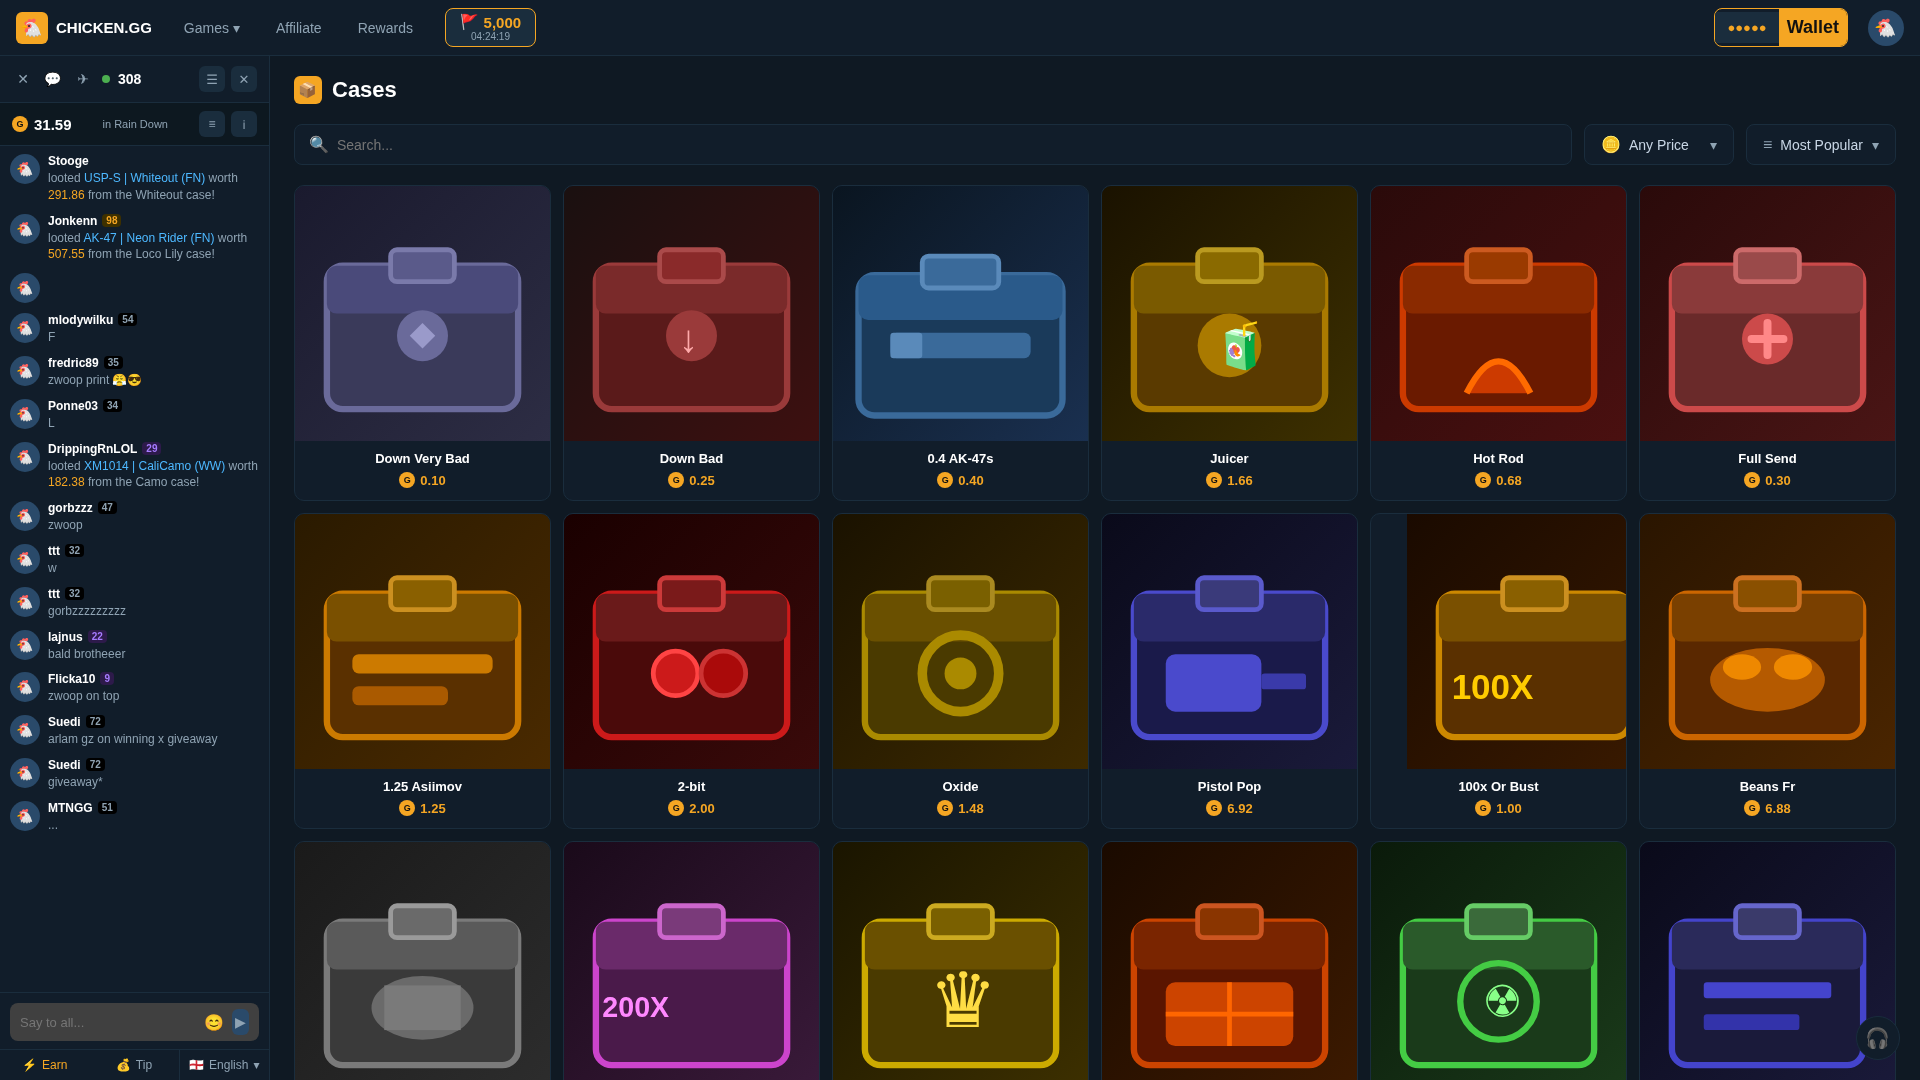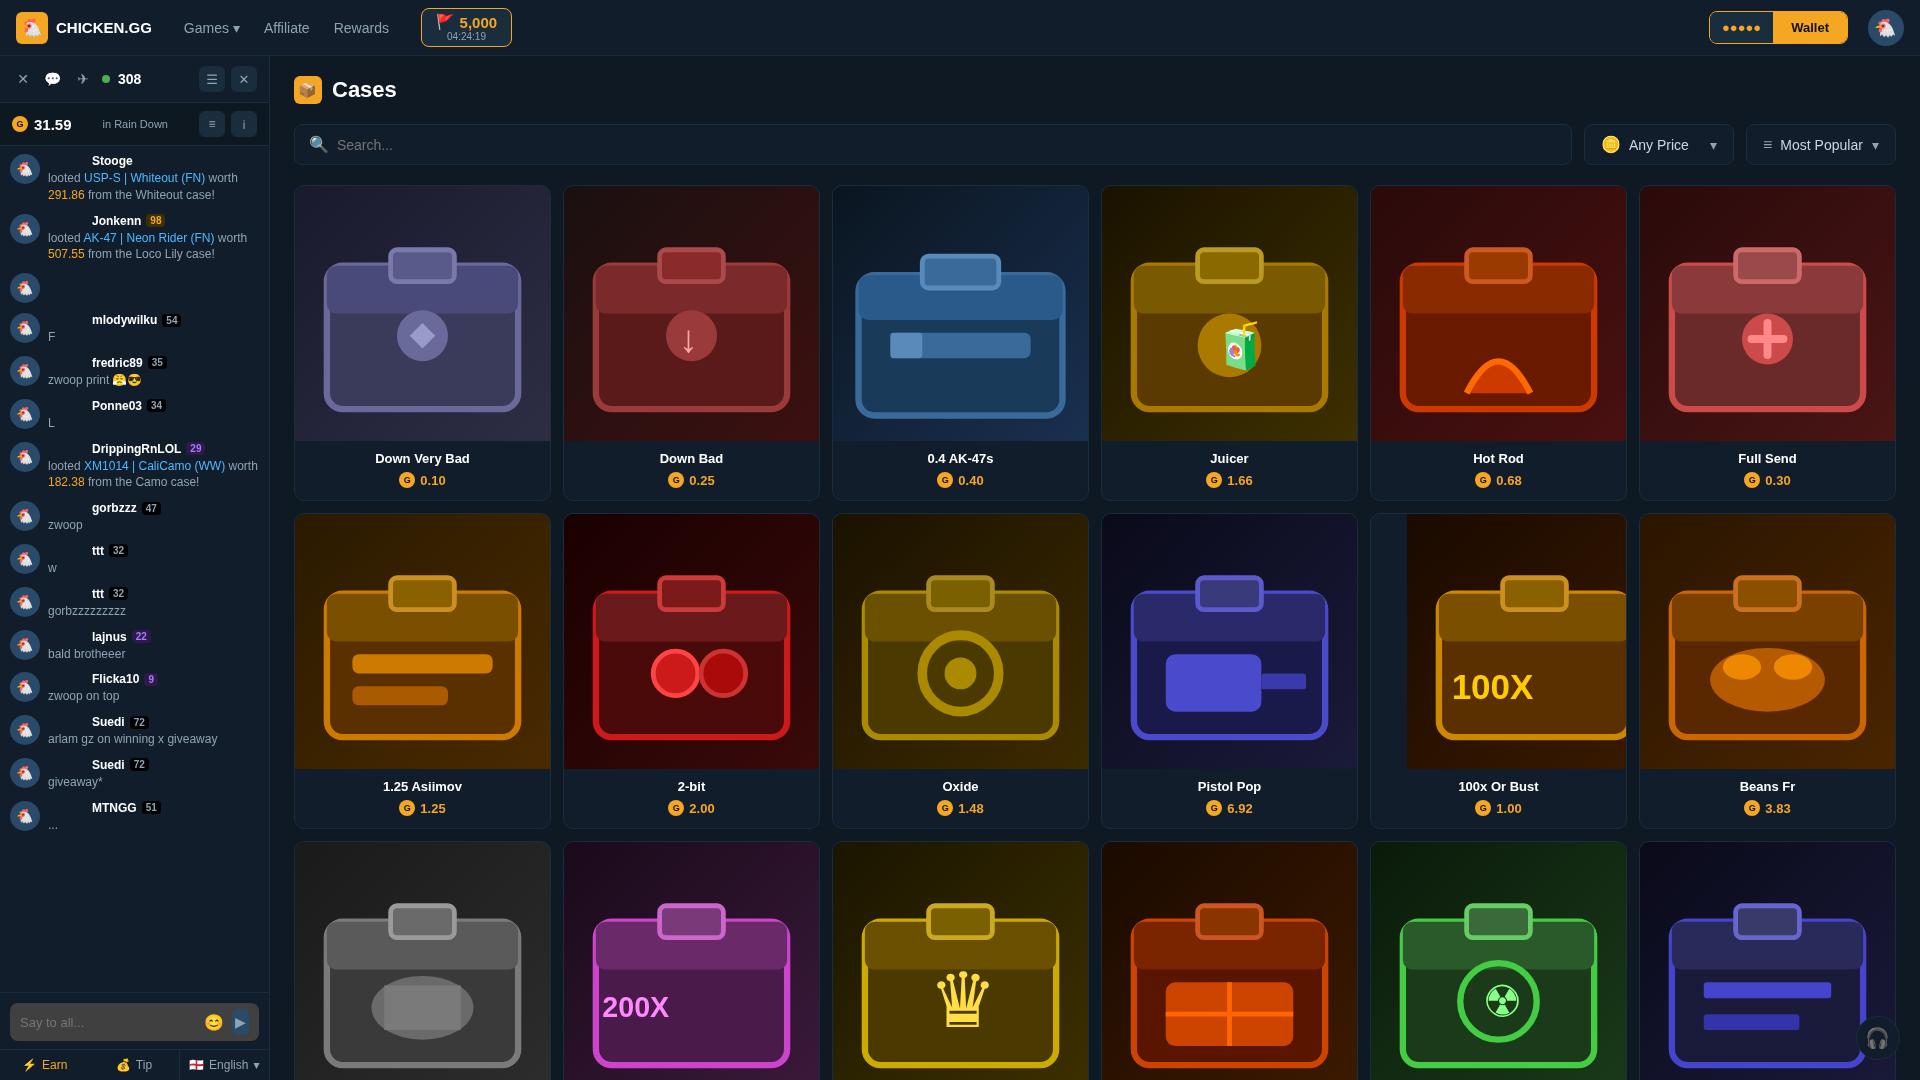--- a/index.html
+++ b/index.html
@@ -40,21 +40,21 @@
       background: #f5a623;
       border-radius: 6px;
       display: flex;
       align-items: center;
       justify-content: center;
       font-size: 18px;
     }
     .nav-items {
       display: flex;
       align-items: center;
-      gap: 0;
+      gap: 12px;
     }
     .nav-item {
       color: #8fa3b3;
       padding: 6px 12px;
       border-radius: 6px;
       cursor: pointer;
       font-size: 14px;
       display: flex;
       align-items: center;
       gap: 4px;
@@ -75,24 +75,24 @@
     .coins-badge .timer {
       font-size: 10px;
       color: #8fa3b3;
       font-weight: 400;
     }
     .wallet-btn {
       background: #f5a623;
       color: #111;
       border: none;
       border-radius: 8px;
-      padding: 8px 18px;
+      padding: 8px 8px;
       font-weight: 700;
       cursor: pointer;
-      font-size: 13px;
+      font-size: 18px;
     }
     .header-avatar {
       width: 36px;
       height: 36px;
       border-radius: 50%;
       background: #2a4a6a;
       display: flex;
       align-items: center;
       justify-content: center;
       font-size: 18px;
@@ -259,24 +259,23 @@
       background: #2a4a6a;
       flex-shrink: 0;
       display: flex;
       align-items: center;
       justify-content: center;
       font-size: 14px;
     }
     .chat-msg-content { flex: 1; }
     .chat-msg-header {
       display: flex;
-      align-items: center;
+      align-items: flex-start;
       gap: 5px;
       margin-bottom: 2px;
-      margin-left: 44px;
     }
     .chat-username {
       font-weight: 700;
       color: #fff;
       font-size: 12px;
     }
     .chat-level {
       background: #000000;
       border-radius: 4px;
       padding: 1px 4px;
@@ -976,21 +975,21 @@
               <rect x="30" y="20" width="20" height="10" rx="2" fill="#8a5000" stroke="#cc7020" stroke-width="1.5"></rect>
               <ellipse cx="40" cy="52" rx="18" ry="10" fill="#cc6600" opacity="0.8"></ellipse>
               <ellipse cx="32" cy="48" rx="6" ry="4" fill="#ee8800"></ellipse>
               <ellipse cx="48" cy="48" rx="6" ry="4" fill="#ee8800"></ellipse>
             </svg>
     </div>
     <div class="case-card-body">
       <div class="case-name">Beans Fr</div>
       <div class="case-price">
         <span class="coin-icon">G</span>
-        <span>3.83</span>
+        <span>6.88</span>
       </div>
     </div>
   </div>
         <div class="case-card">
     <div class="case-card-img case-img-tincan">
       <svg viewBox="0 0 80 80" xmlns="http://www.w3.org/2000/svg">
               <rect x="10" y="25" width="60" height="45" rx="5" fill="#3a3a3a" stroke="#7a7a7a" stroke-width="2"></rect>
               <rect x="10" y="25" width="60" height="15" rx="3" fill="#5a5a5a"></rect>
               <rect x="30" y="20" width="20" height="10" rx="2" fill="#6a6a6a" stroke="#9a9a9a" stroke-width="1.5"></rect>
               <ellipse cx="40" cy="52" rx="16" ry="10" fill="#6a6a6a"></ellipse>

